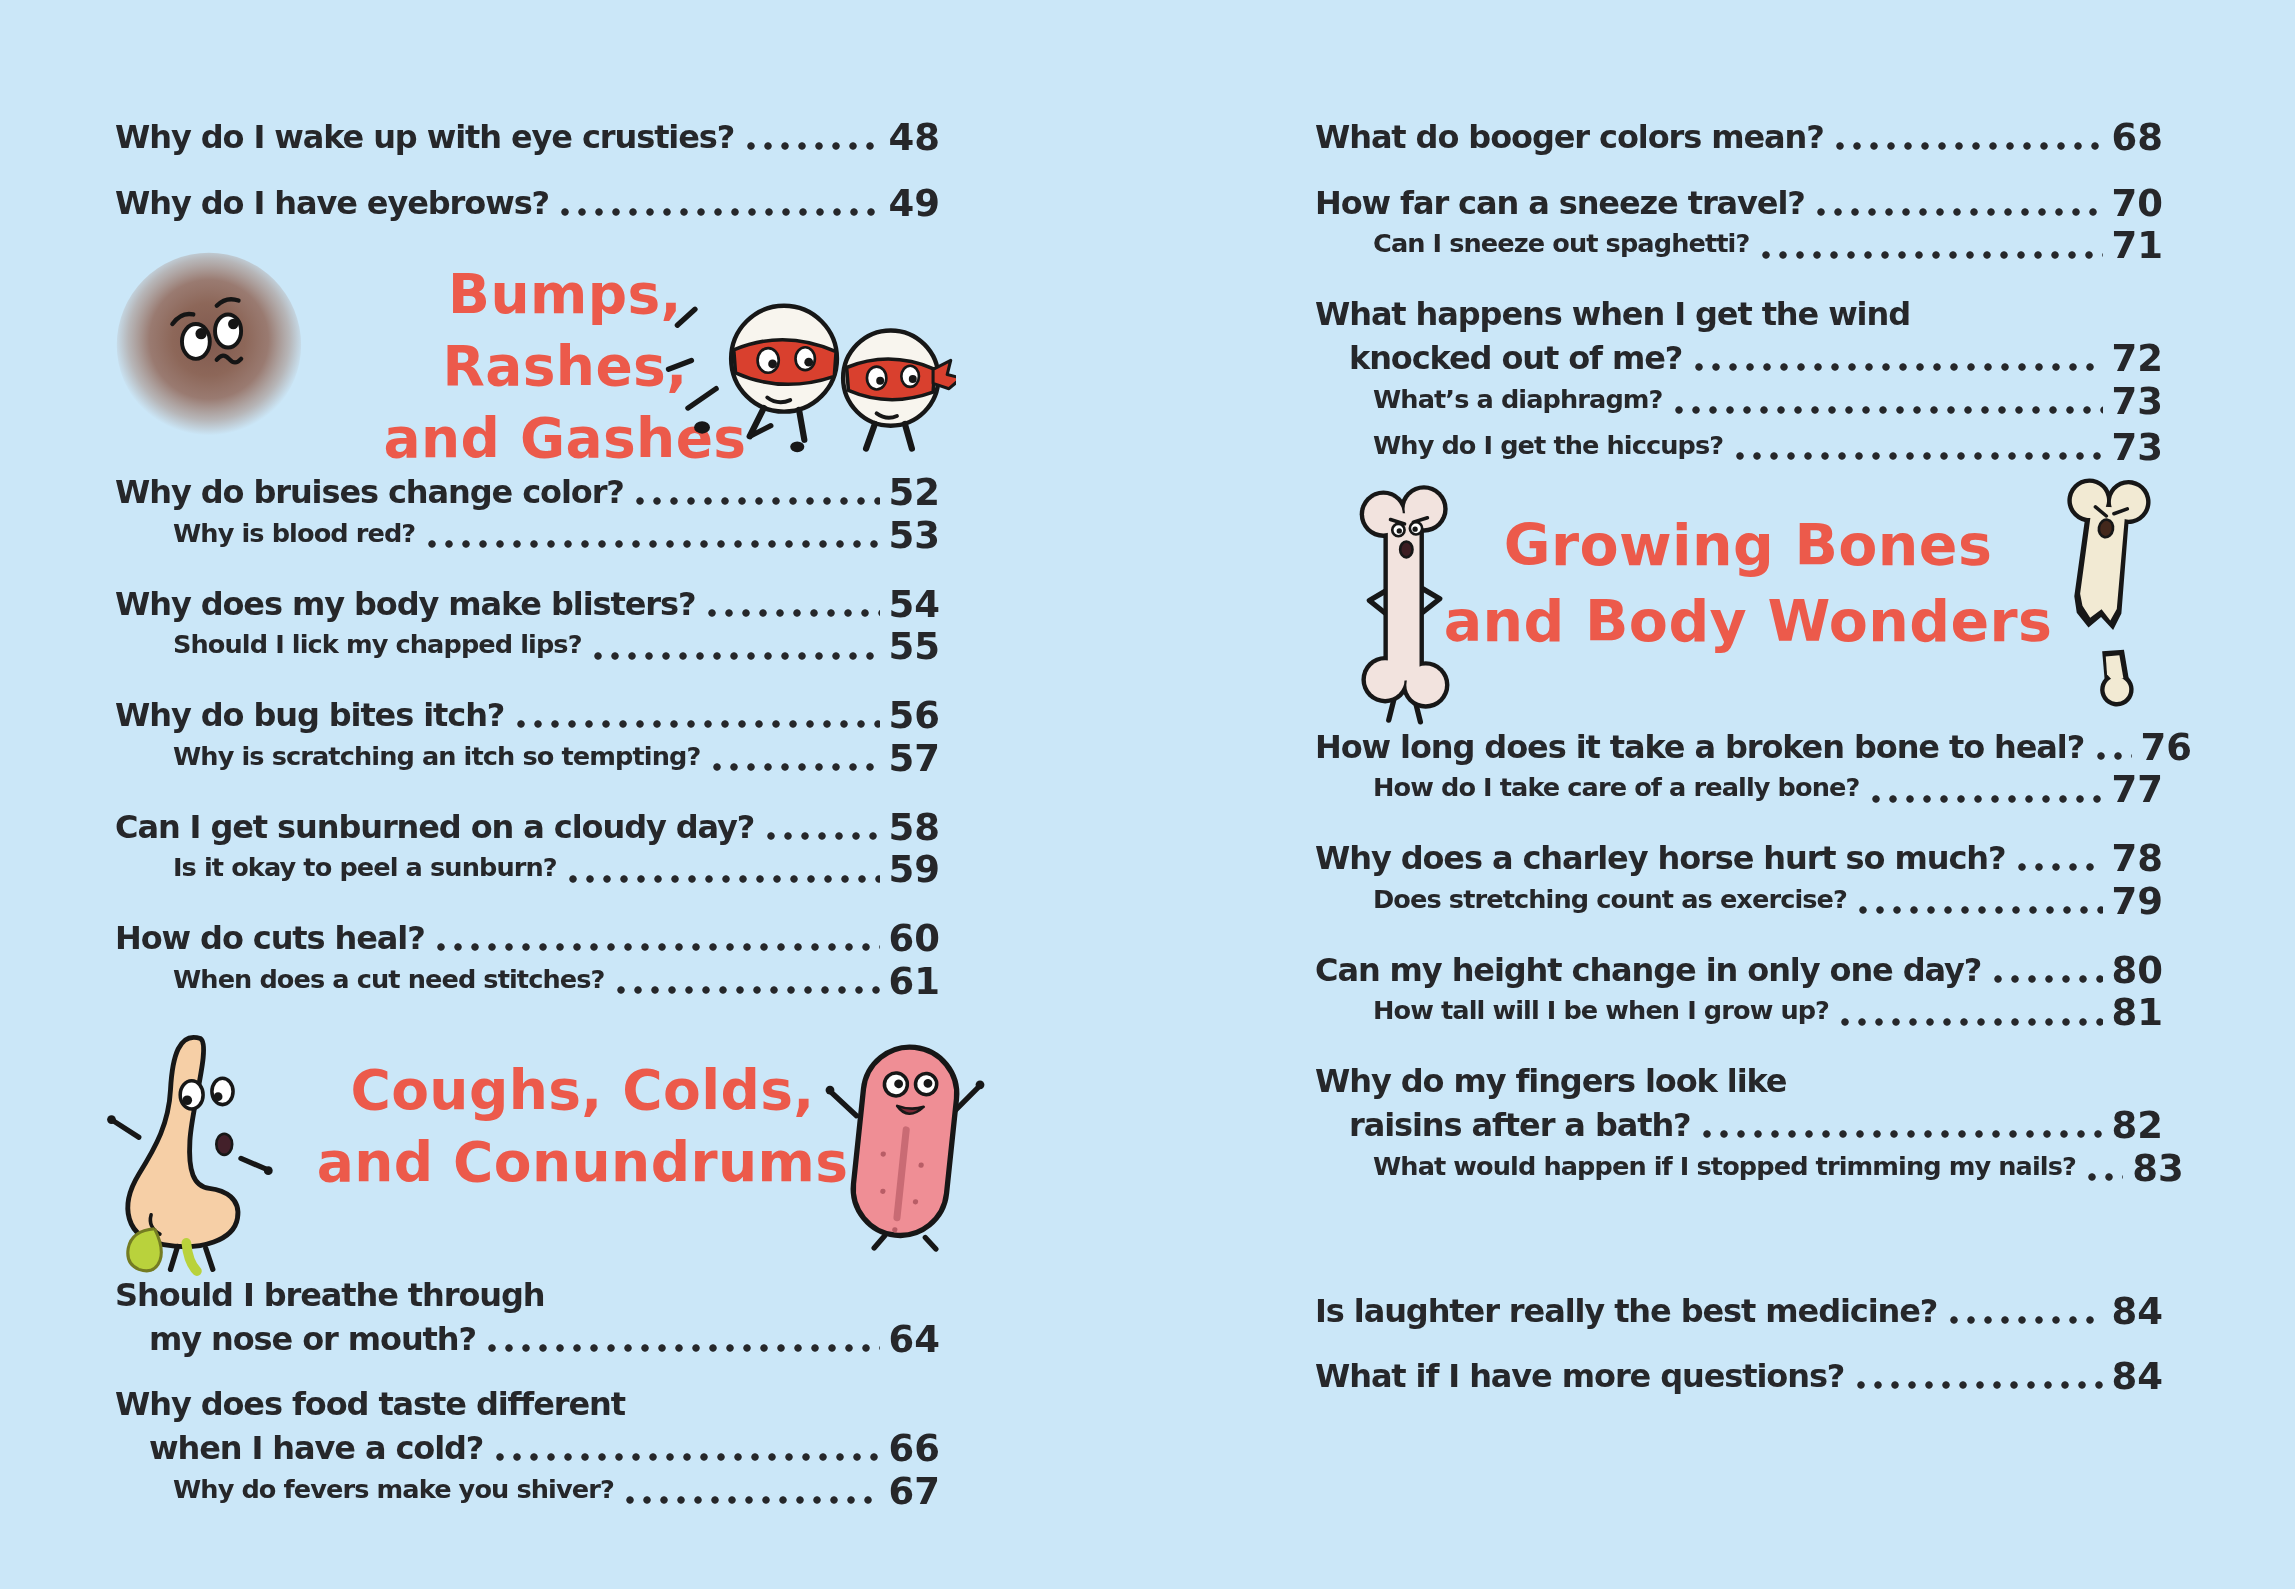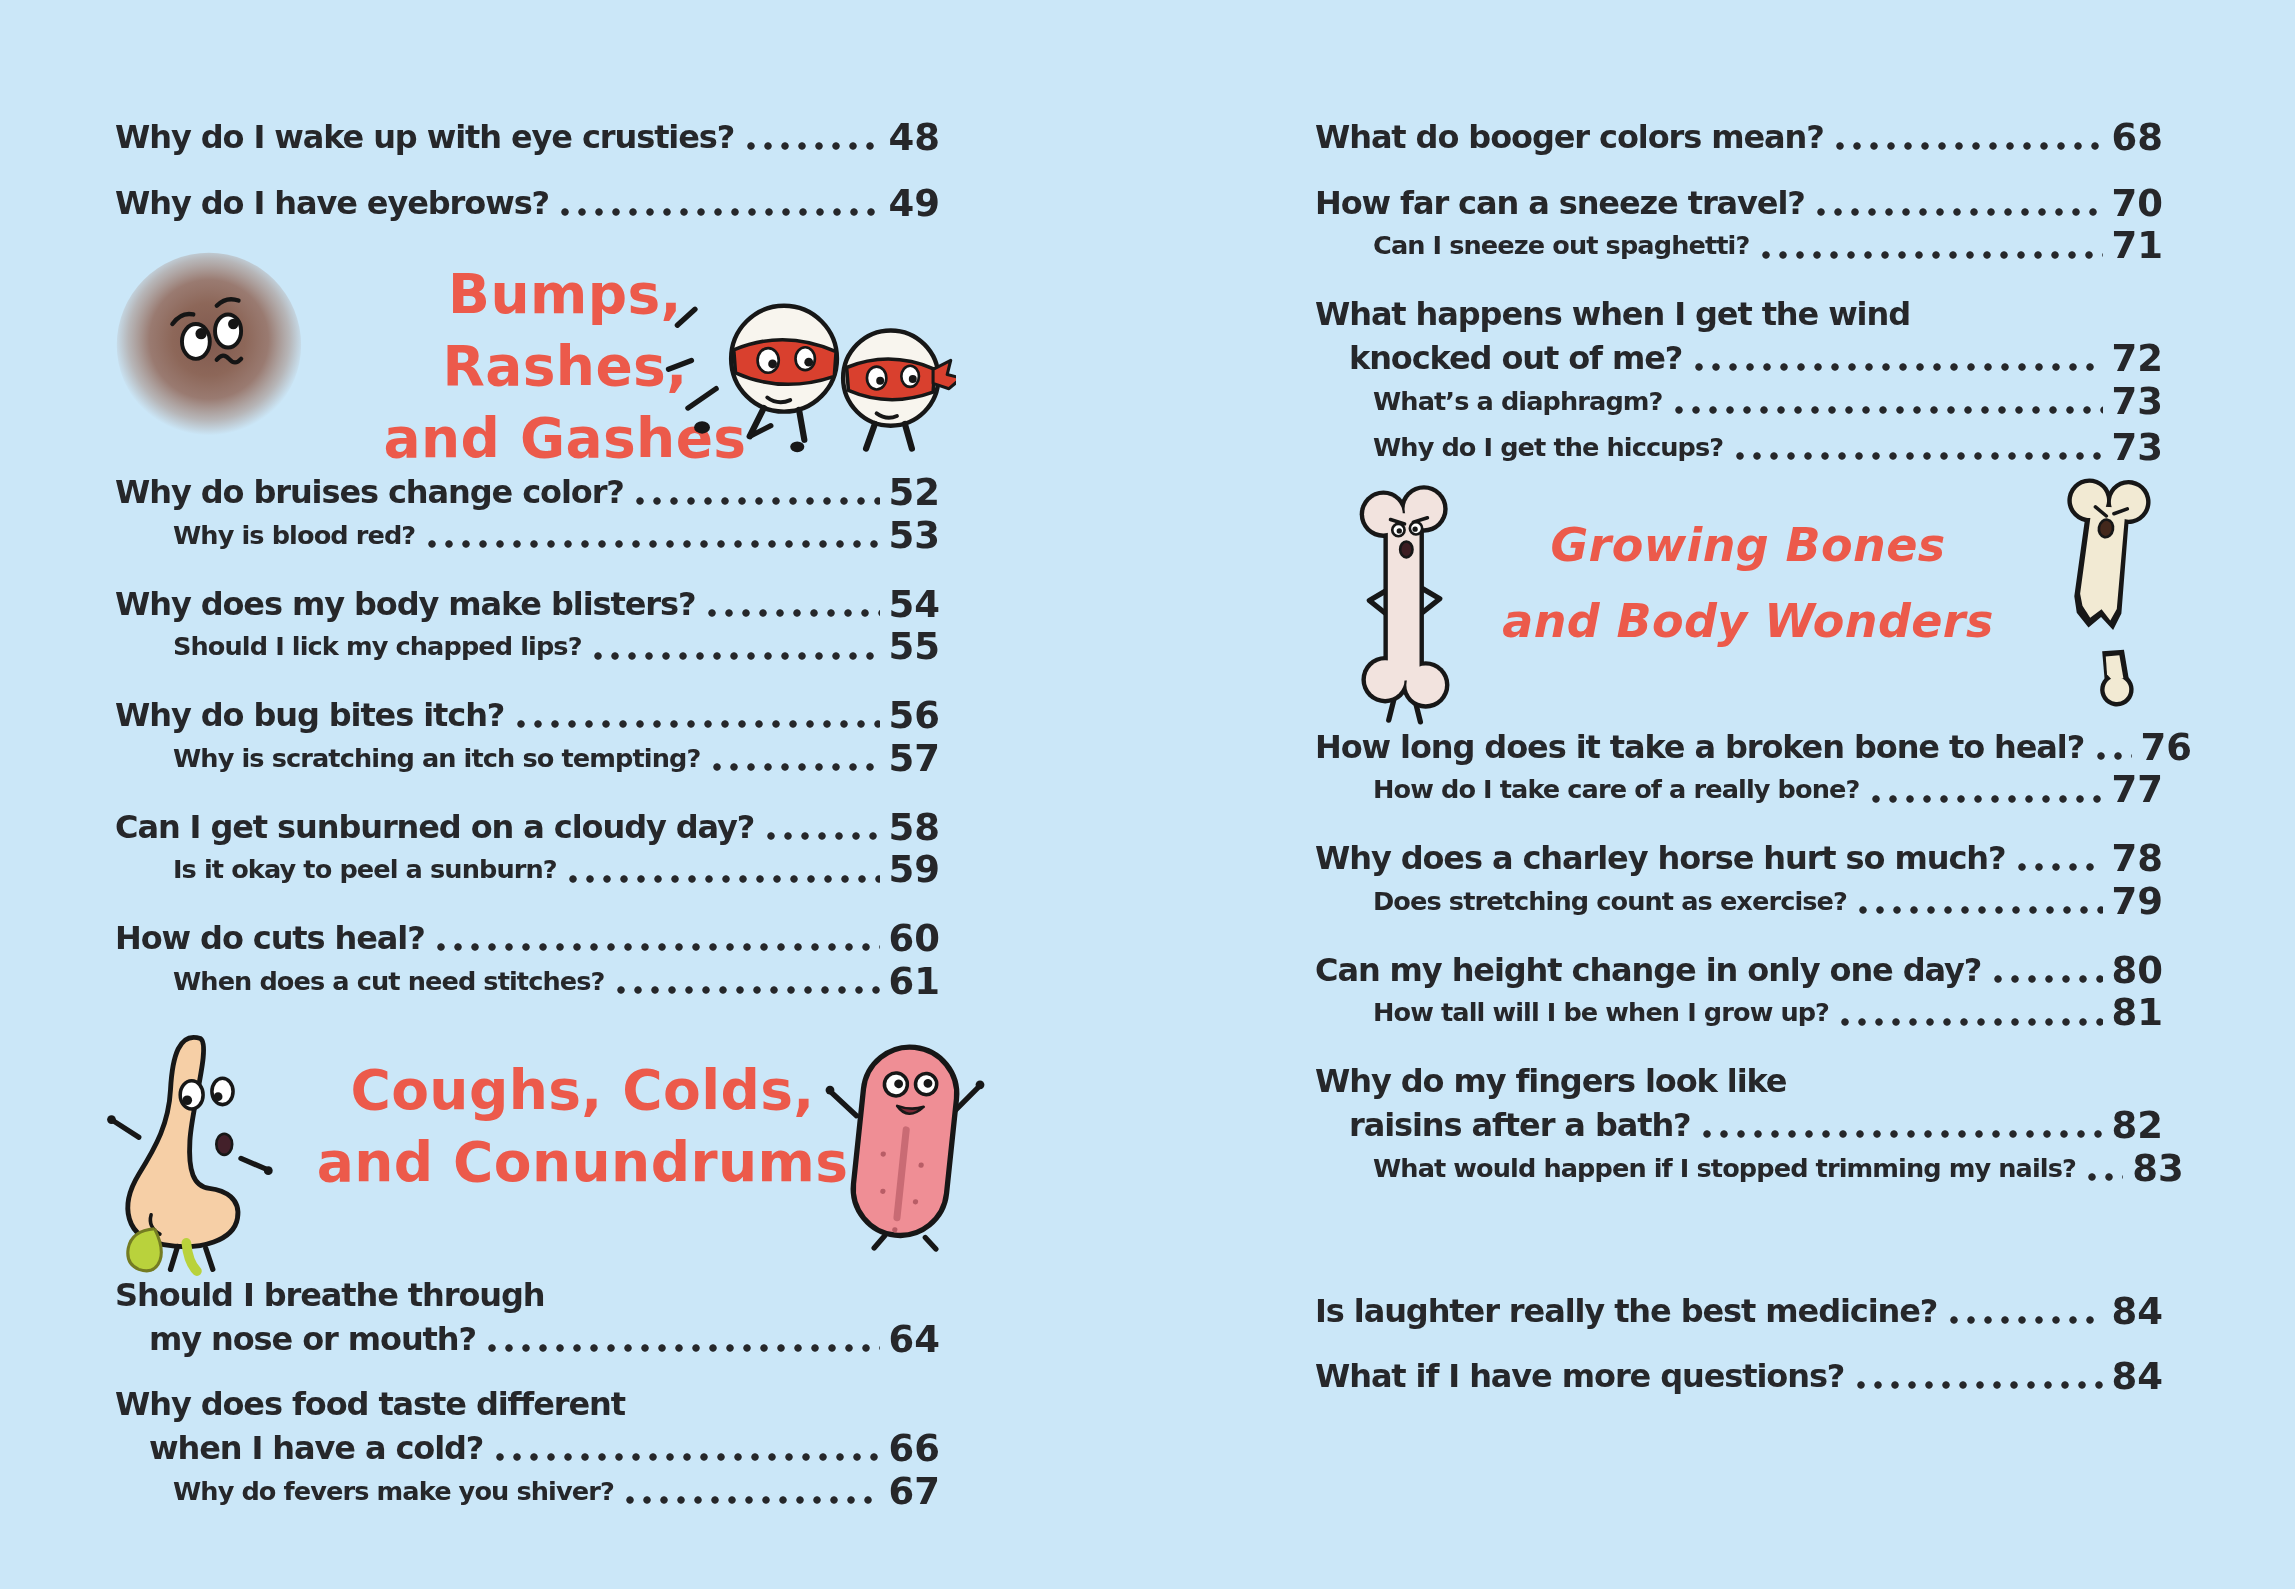--- a/index.html
+++ b/index.html
@@ -13,21 +13,21 @@
   }
   .page { position:absolute; top:0; }
   .page.left  { left:115px;  width:825px; padding-top:118px; }
   .page.right { left:1315px; width:848px; padding-top:118px; }
 
   .entry { margin-bottom:26.5px; }
   .entry.sub { margin-left:58px; margin-bottom:30px; }
   .entry.tight { margin-bottom:3.5px; }
   .entry.sub.tight { margin-bottom:7px; }
 
-  .line { display:flex; align-items:center; font-size:32px; line-height:39px; white-space:nowrap; }
+  .line { display:flex; align-items:flex-start; font-size:32px; line-height:39px; white-space:nowrap; }
   .entry.sub .line { font-size:25.6px; line-height:35px; }
   .line.wrap { margin-left:34px; margin-top:5px; }
   .t { letter-spacing:-1.1px; }
   .entry.sub .t { letter-spacing:-0.9px; }
   .dots {
     flex:1 1 auto; min-width:35px; align-self:flex-end;
     height:8px; margin:0 8.8px 7px 12.4px;
     background-image:radial-gradient(circle at 4px 4px, var(--ink,#26272a) 3.3px, rgba(0,0,0,0) 4.1px);
     background-size:17px 8px; background-repeat:repeat-x;
   }
@@ -46,21 +46,21 @@
   .bumps .head { left:203px; width:494px; top:8.8px; }
   .ill-bruise { left:0; top:1.8px; width:187px; height:187px; }
   .ill-cells { right:-16px; top:30px; width:291px; height:177px; }
 
   .coughs { height:222px; margin:19.4px 0 23px; }
   .coughs .head { left:185px; width:565px; top:23px; }
   .ill-nose { left:-22px; top:-7px; width:207px; height:252px; }
   .ill-tongue { right:-49px; top:0; width:168px; height:225px; }
 
   .bones { height:208px; margin:25px 0 23px; }
-  .bones .head { left:115px; width:636px; top:10.6px; font-size:46px; line-height:76px;font-style:italic; }
+  .bones .head { left:115px; width:636px; top:10.6px; font-size:57px; line-height:76px; }
   .ill-bone { left:35px; top:-12.4px; width:110px; height:247px; }
   .ill-bbone { right:8.8px; top:-21px; width:119px; height:234px; }
 
   .gap-lg { height:74px; }
 </style>
 </head>
 <body>
 
 <div class="spread">
 

